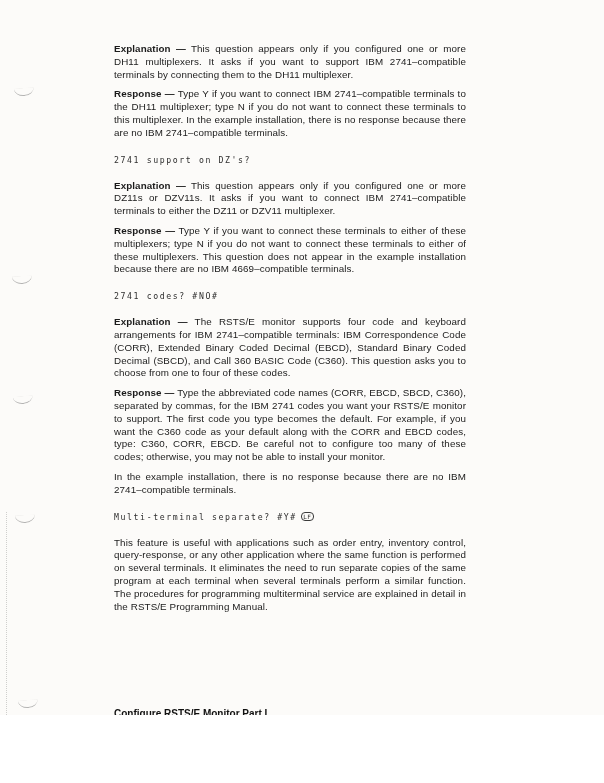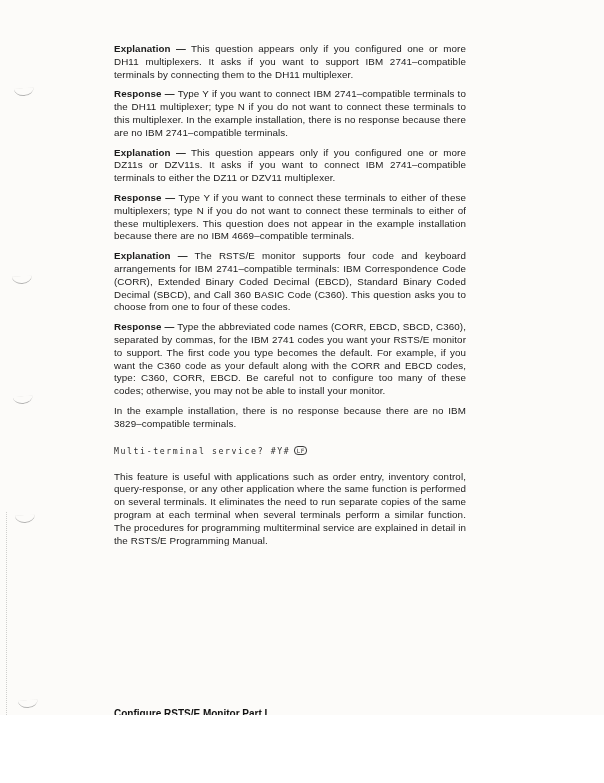--- a/index.html
+++ b/index.html
@@ -103,48 +103,54 @@
     <p class="para">
       <span class="lead">Explanation —</span>
       <span>This question appears only if you configured one or more DH11 multiplexers. It asks if you want to support IBM 2741–compatible terminals by connecting them to the DH11 multiplexer.</span>
     </p>
 
     <p class="para">
       <span class="lead">Response —</span>
       <span>Type Y if you want to connect IBM 2741–compatible terminals to the DH11 multiplexer; type N if you do not want to connect these terminals to this multiplexer. In the example installation, there is no response because there are no IBM 2741–compatible terminals.</span>
     </p>
 
+    <div class="terminal">
+      <span>2741 support on DZ's?</span>
+    </div>
 
     <p class="para">
       <span class="lead">Explanation —</span>
       <span>This question appears only if you configured one or more DZ11s or DZV11s. It asks if you want to connect IBM 2741–compatible terminals to either the DZ11 or DZV11 multiplexer.</span>
     </p>
 
     <p class="para">
       <span class="lead">Response —</span>
       <span>Type Y if you want to connect these terminals to either of these multiplexers; type N if you do not want to connect these terminals to either of these multiplexers. This question does not appear in the example installation because there are no IBM 4669–compatible terminals.</span>
     </p>
 
+    <div class="terminal">
+      <span>2741 codes? #NO#</span>
+    </div>
 
     <p class="para">
       <span class="lead">Explanation —</span>
       <span>The RSTS/E monitor supports four code and keyboard arrangements for IBM 2741–compatible terminals: IBM Correspondence Code (CORR), Extended Binary Coded Decimal (EBCD), Standard Binary Coded Decimal (SBCD), and Call 360 BASIC Code (C360). This question asks you to choose from one to four of these codes.</span>
     </p>
 
     <p class="para">
       <span class="lead">Response —</span>
       <span>Type the abbreviated code names (CORR, EBCD, SBCD, C360), separated by commas, for the IBM 2741 codes you want your RSTS/E monitor to support. The first code you type becomes the default. For example, if you want the C360 code as your default along with the CORR and EBCD codes, type: C360, CORR, EBCD. Be careful not to configure too many of these codes; otherwise, you may not be able to install your monitor.</span>
     </p>
 
     <p class="para">
-      <span>In the example installation, there is no response because there are no IBM 3829–compatible terminals.</span>
+      <span>In the example installation, there is no response because there are no IBM 2741–compatible terminals.</span>
     </p>
 
     <div class="terminal">
-      <span>Multi-terminal service? #Y#</span><span class="key">LF</span>
+      <span>Multi-terminal separate? #Y#</span><span class="key">LF</span>
     </div>
 
 
     <p class="para">
       <span>This feature is useful with applications such as order entry, inventory control, query-response, or any other application where the same function is performed on several terminals. It eliminates the need to run separate copies of the same program at each terminal when several terminals perform a similar function. The procedures for programming multiterminal service are explained in detail in the </span><span class="ital">RSTS/E Programming Manual</span><span>.</span>
     </p>
 
   </div>
 
   <div class="footer">

